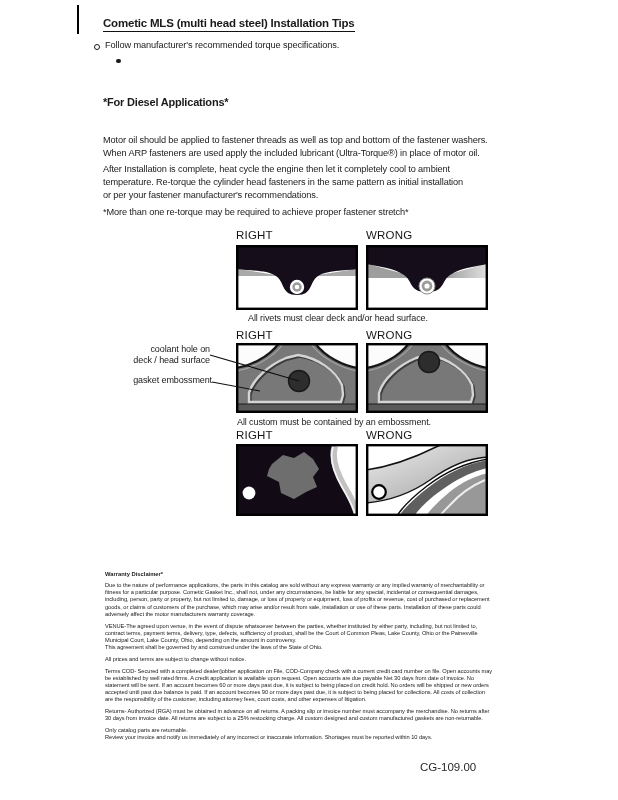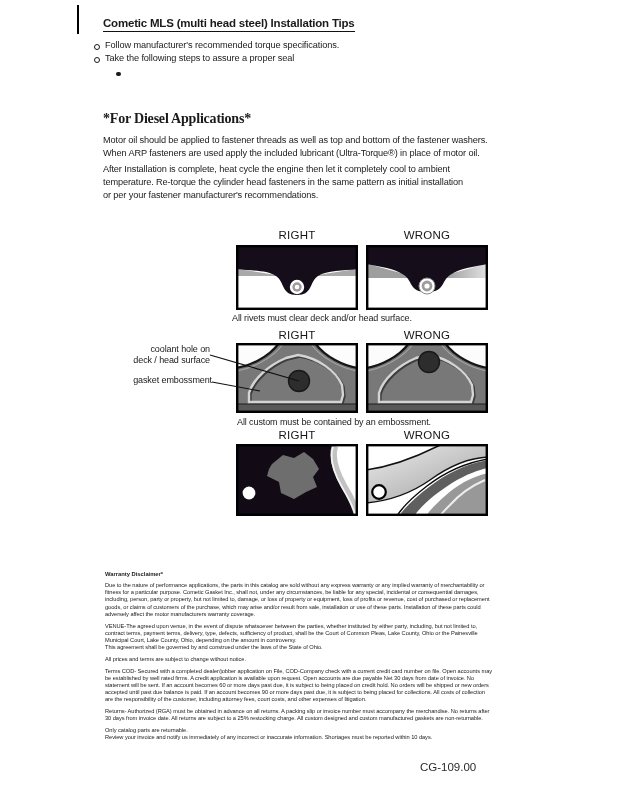--- a/index.html
+++ b/index.html
@@ -11,26 +11,26 @@
   .reg-mark{position:absolute;left:77px;top:5px;width:2px;height:29px;background:#000;}
   .title{
     position:absolute;left:103px;top:17px;font-size:11.5px;font-weight:bold;
     letter-spacing:-0.2px;border-bottom:1.6px solid #111;padding-bottom:1.5px;white-space:nowrap;
   }
   .tips{position:absolute;left:94px;top:37px;font-size:9.2px;letter-spacing:-0.1px;}
   .tip{display:flex;align-items:flex-end;height:13px;white-space:nowrap;}
   .tip.sub{margin-left:22px;}
   .b-open{width:4px;height:4px;border:1px solid #1a1a1a;border-radius:50%;margin-right:5px;flex:0 0 auto;}
   .b-fill{width:4.5px;height:4.5px;background:#1a1a1a;border-radius:50%;margin-right:4px;flex:0 0 auto;}
-  .sec-heading{position:absolute;left:103px;top:111px;font-size:14px;font-weight:bold;letter-spacing:-0.2px;white-space:nowrap;font-family:Liberation Serif, serif;}
+  .sec-heading{position:absolute;left:103px;top:96px;font-size:11px;font-weight:bold;letter-spacing:-0.2px;white-space:nowrap;}
   .para{position:absolute;left:103px;font-size:9.2px;line-height:13px;letter-spacing:-0.12px;white-space:pre-line;}
   .p1{top:134px;}
   .p2{top:163px;}
   .note{top:206px;}
-  .fig-hdr{position:absolute;width:122px;text-align:center;font-size:11.5px;color:#161616;letter-spacing:0.2px;white-space:nowrap;}
+  .fig-hdr{position:absolute;width:122px;text-align:left;font-size:11.5px;color:#161616;letter-spacing:0.2px;white-space:nowrap;}
   .figbox{position:absolute;display:block;}
   .fig-caption{position:absolute;font-size:9px;line-height:12px;letter-spacing:-0.1px;white-space:pre-line;}
   .callout{position:absolute;font-size:9px;line-height:10.5px;letter-spacing:-0.1px;text-align:right;white-space:pre-line;}
   .callout-lines{position:absolute;z-index:5;}
   .legal{position:absolute;left:105px;top:571px;width:470px;color:#222;}
   .legal-h{font-size:5.8px;font-weight:bold;margin-bottom:5px;white-space:nowrap;}
   .legal-p{font-size:5.7px;line-height:7.2px;letter-spacing:-0.05px;margin-bottom:4.5px;white-space:pre-line;}
   .doc-code{position:absolute;left:390px;top:761px;font-size:11.5px;color:#2a2a2a;white-space:nowrap;margin-left:30px;}
 </style>
 </head>
@@ -40,35 +40,32 @@
 
   <div class="reg-mark"></div>
 
   <div class="title">Cometic MLS (multi head steel) Installation Tips</div>
 
   <div class="tips">
     <div class="tip">
       <span class="b-open"></span>
       <span>Follow manufacturer's recommended torque specifications.</span>
     </div>
-    <div class="tip">
-      <span class="b-open"></span>
-      <span>Take the following steps to assure a proper seal</span>
-    </div>
     <div class="tip sub">
       <span class="b-fill"></span>
     </div>
   </div>
 
   <div class="sec-heading">*For Diesel Applications*</div>
   <div class="para p2">After Installation is complete, heat cycle the engine then let it completely cool to ambient
 temperature. Re-torque the cylinder head fasteners in the same pattern as initial installation
 or per your fastener manufacturer's recommendations.</div>
   <div class="para p1">Motor oil should be applied to fastener threads as well as top and bottom of the fastener washers.
 When ARP fasteners are used apply the included lubricant (Ultra-Torque®) in place of motor oil.</div>
+  <div class="para note">*More than one re-torque may be required to achieve proper fastener stretch*</div>
 
   <div class="fig-hdr" style="left:236px;top:229px">RIGHT</div>
   <div class="fig-hdr" style="left:366px;top:229px">WRONG</div>
 
   <svg class="figbox" style="left:236px;top:245px" width="122" height="65" viewBox="0 0 122 65">
     <rect x="0" y="0" width="122" height="65" fill="#ffffff"></rect>
     <polygon points="2,24 47,31 2,31" fill="#a9a9a9"></polygon>
     <polygon points="120,24 75,31 120,31" fill="#a9a9a9"></polygon>
     <path d="M0,0 H122 V24 C107,26 91,25 82,31 C73,37 77,50 61,50 C45,50 49,37 40,31 C31,25 15,26 0,24 Z" fill="#150d1a"></path>
     <circle cx="61" cy="42" r="7.2" fill="#ffffff"></circle>
@@ -87,21 +84,21 @@
     <rect x="0" y="0" width="122" height="65" fill="#ffffff"></rect>
     <polygon points="2,19 53,33 2,33" fill="#9e9e9e"></polygon>
     <polygon points="120,19 69,33 120,33" fill="url(#gw1)"></polygon>
     <path d="M0,0 H122 V19 C107,22 94,23 84,30 C75,36 79,47 61,47 C43,47 47,36 38,30 C28,23 15,22 0,19 Z" fill="#150d1a"></path>
     <circle cx="61" cy="41" r="8" fill="#ffffff" stroke="#8a8a8a" stroke-width="1"></circle>
     <circle cx="61" cy="41" r="5.4" fill="#9b9b9b"></circle>
     <circle cx="61" cy="41" r="2.6" fill="#ffffff"></circle>
     <rect x="1.2" y="1.2" width="119.6" height="62.6" fill="none" stroke="#000" stroke-width="2.4"></rect>
   </svg>
 
-  <div class="fig-caption" style="left:232px;top:312px">All rivets must clear deck and/or head surface.</div>
+  <div class="fig-caption" style="left:248px;top:312px">All rivets must clear deck and/or head surface.</div>
 
   <div class="fig-hdr" style="left:236px;top:329px">RIGHT</div>
   <div class="fig-hdr" style="left:366px;top:329px">WRONG</div>
 
   <div class="callout" style="left:0;top:344px;width:210px">coolant hole on
 deck / head surface</div>
   <div class="callout" style="left:0;top:375px;width:212px">gasket embossment</div>
 
   <svg class="callout-lines" style="left:205px;top:345px" width="100" height="50" viewBox="0 0 100 50">
     <line x1="5" y1="10" x2="94" y2="36" stroke="#111" stroke-width="1.2"></line>

